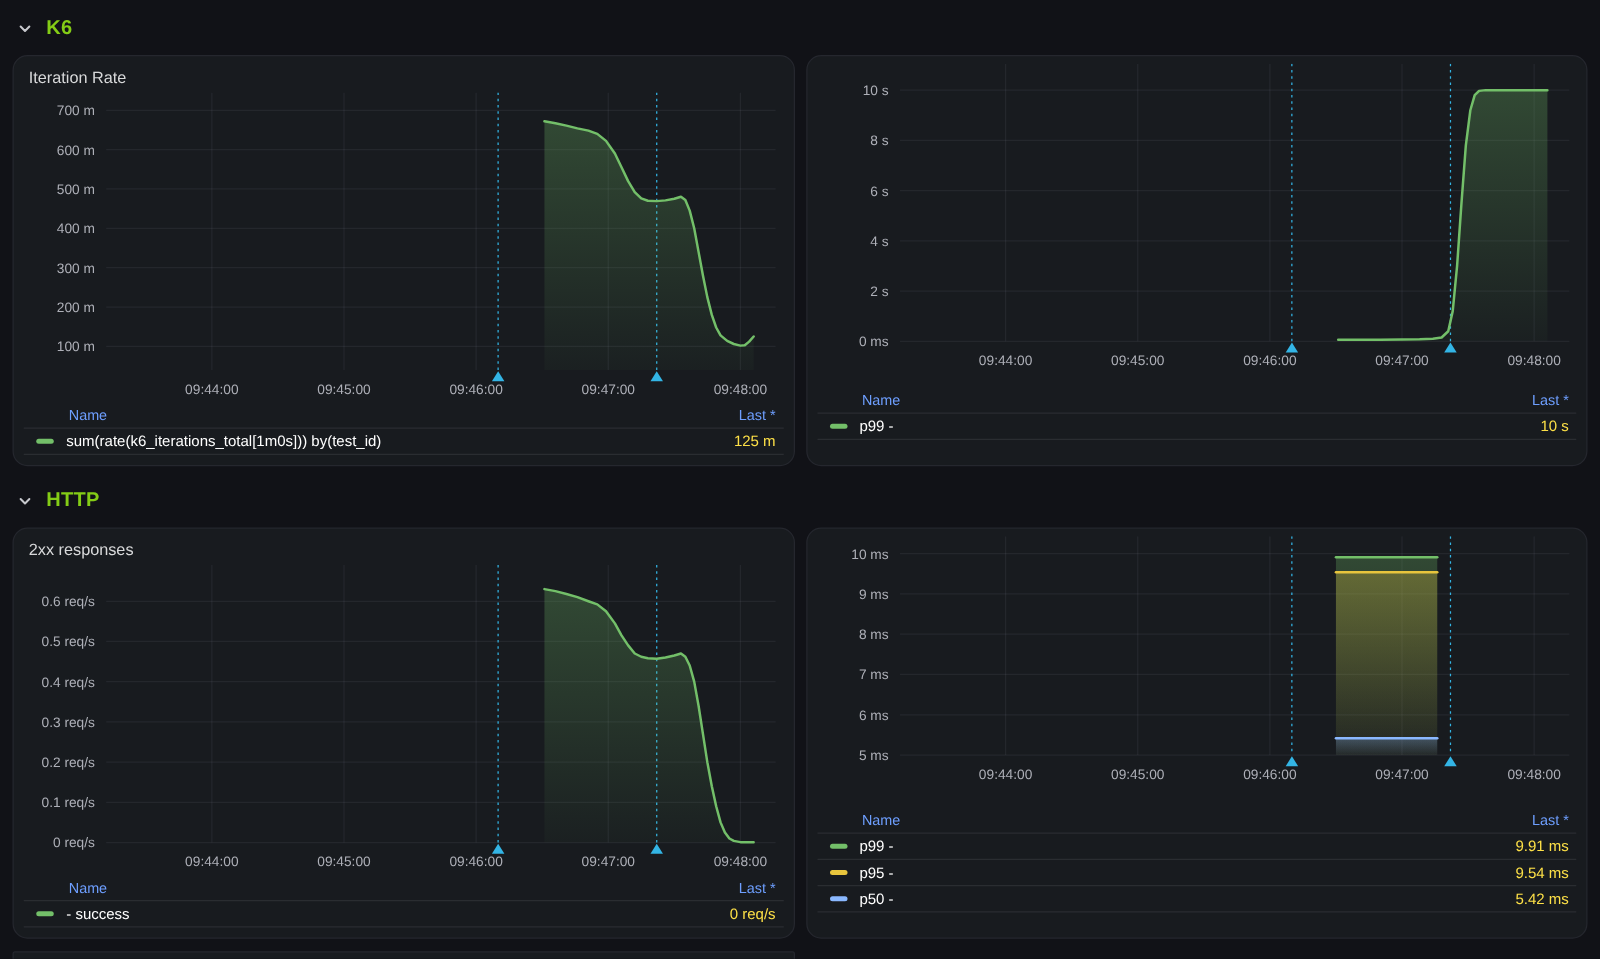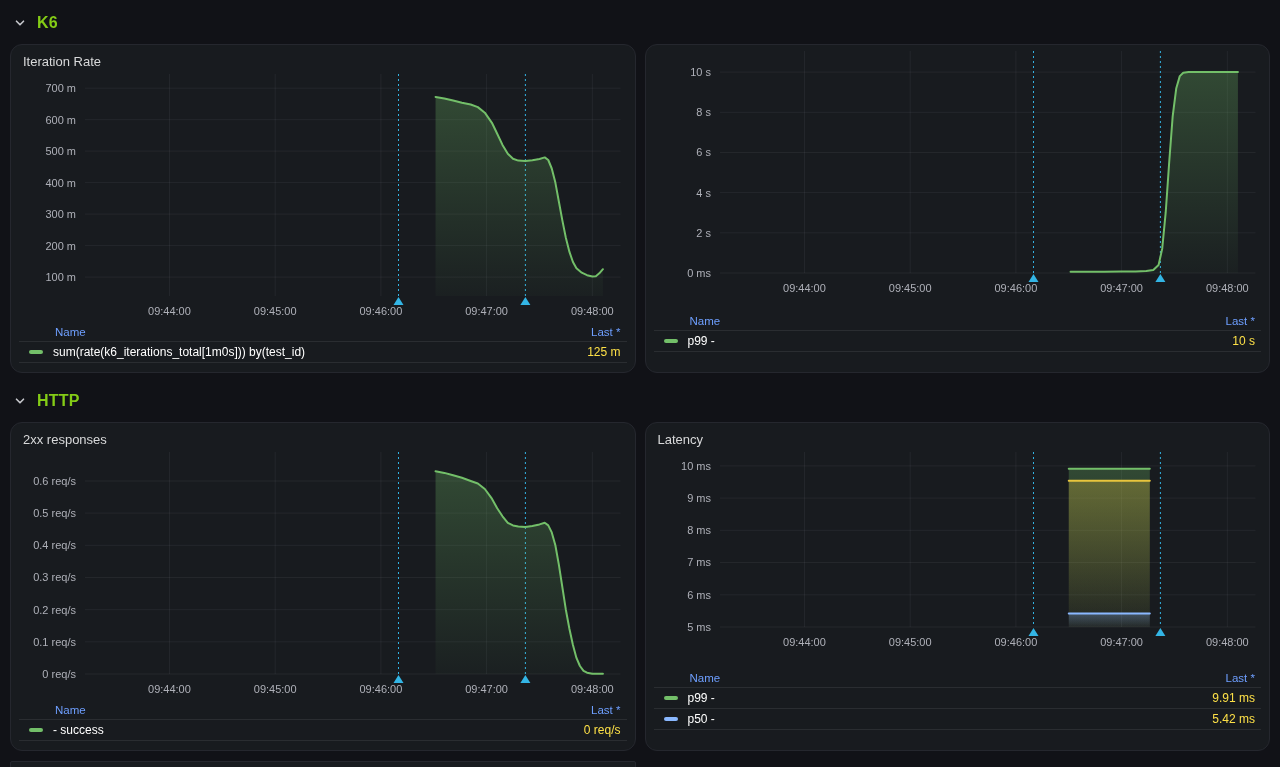--- a/index.html
+++ b/index.html
@@ -253,21 +253,20 @@
             <div class="lrow">
               <span class="marker" style="background: rgb(115, 191, 105);"></span>
               <span class="llabel">- success</span>
               <span class="lvalue">0 req/s</span>
             </div>
           </div>
       </div>
     </div>
 
     <div class="panel">
-      <div class="ptitle">Latency</div>
       <div class="chart"><svg width="100%" height="201" viewBox="0 0 608 201" preserveAspectRatio="none">
             <defs>
               <linearGradient id="grad3_0" x1="0" y1="0" x2="0" y2="1">
                 <stop offset="0%" stop-color="#73BF69" stop-opacity="0.28"></stop>
                 <stop offset="100%" stop-color="#73BF69" stop-opacity="0.03"></stop>
               </linearGradient>
               <linearGradient id="grad3_1" x1="0" y1="0" x2="0" y2="1">
                 <stop offset="0%" stop-color="#E8C53D" stop-opacity="0.28"></stop>
                 <stop offset="100%" stop-color="#E8C53D" stop-opacity="0.03"></stop>
               </linearGradient>
@@ -316,20 +315,25 @@
           <span>Name</span>
           <span>Last *</span>
         </div>
         <div class="lrows">
             <div class="lrow">
               <span class="marker" style="background: rgb(115, 191, 105);"></span>
               <span class="llabel">p99 -</span>
               <span class="lvalue">9.91 ms</span>
             </div>
             <div class="lrow">
+              <span class="marker" style="background: rgb(232, 197, 61);"></span>
+              <span class="llabel">p95 -</span>
+              <span class="lvalue">9.54 ms</span>
+            </div>
+            <div class="lrow">
               <span class="marker" style="background: rgb(138, 184, 255);"></span>
               <span class="llabel">p50 -</span>
               <span class="lvalue">5.42 ms</span>
             </div>
           </div>
       </div>
     </div>
 
   </div>
 

